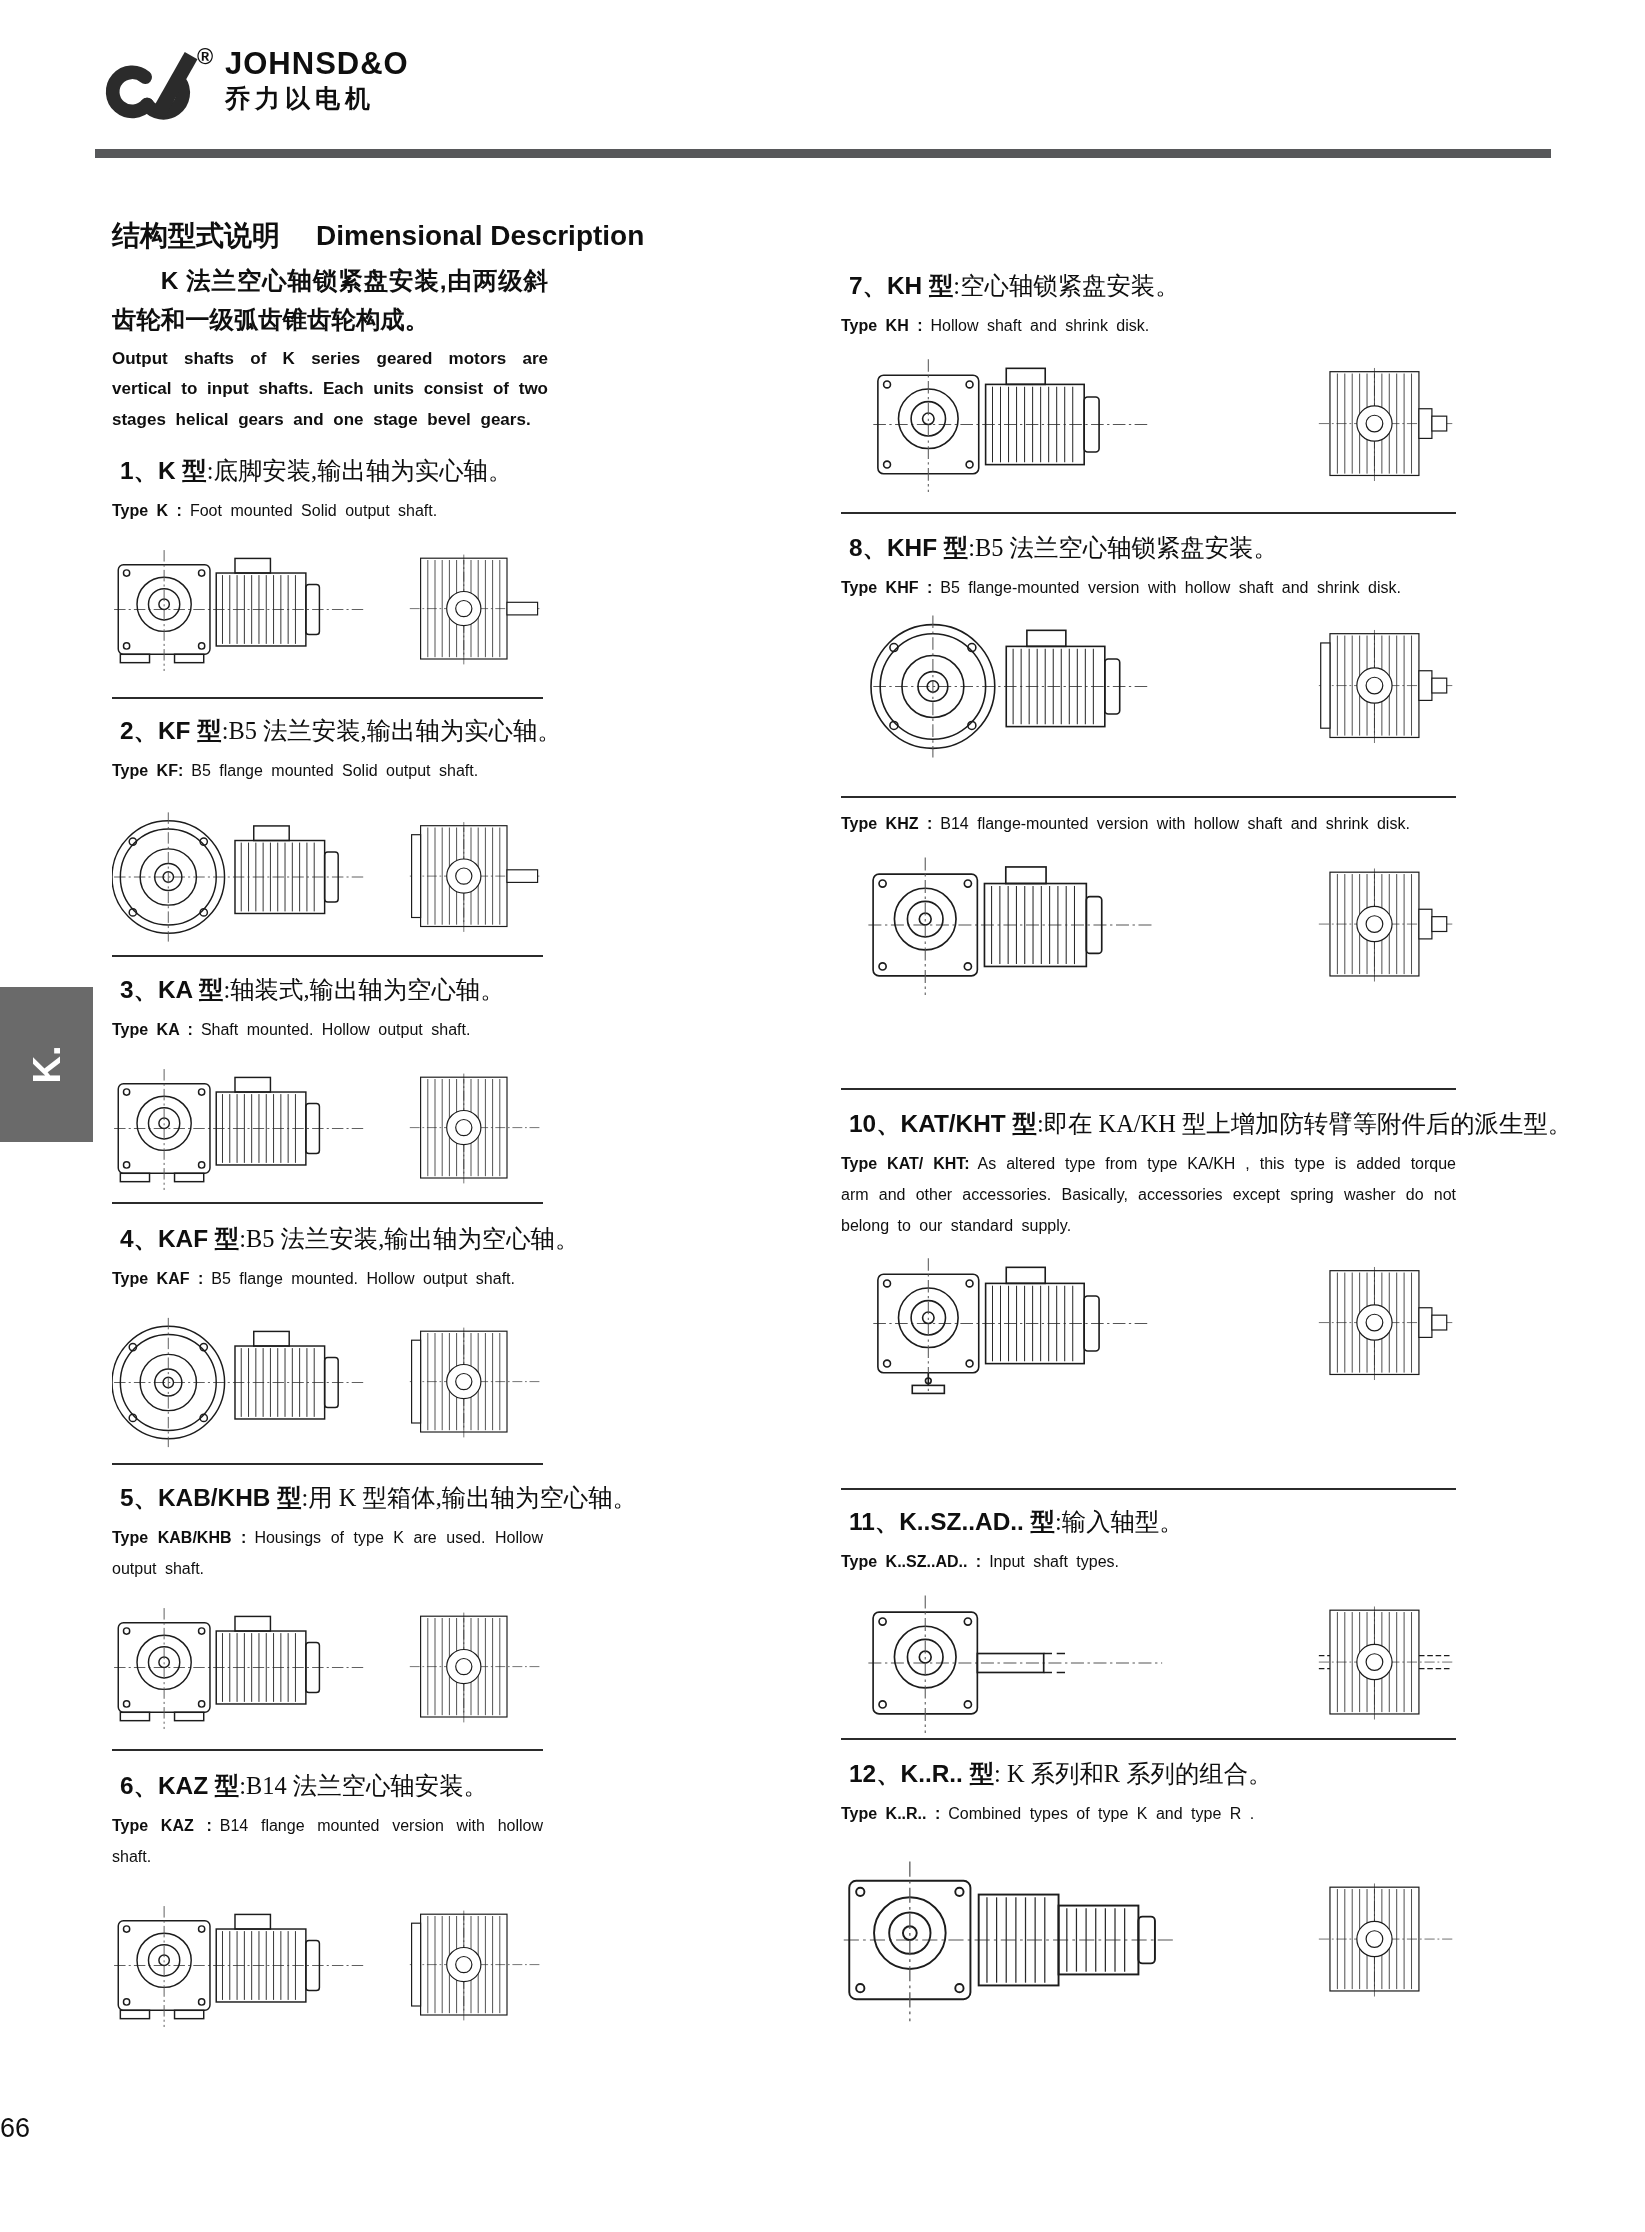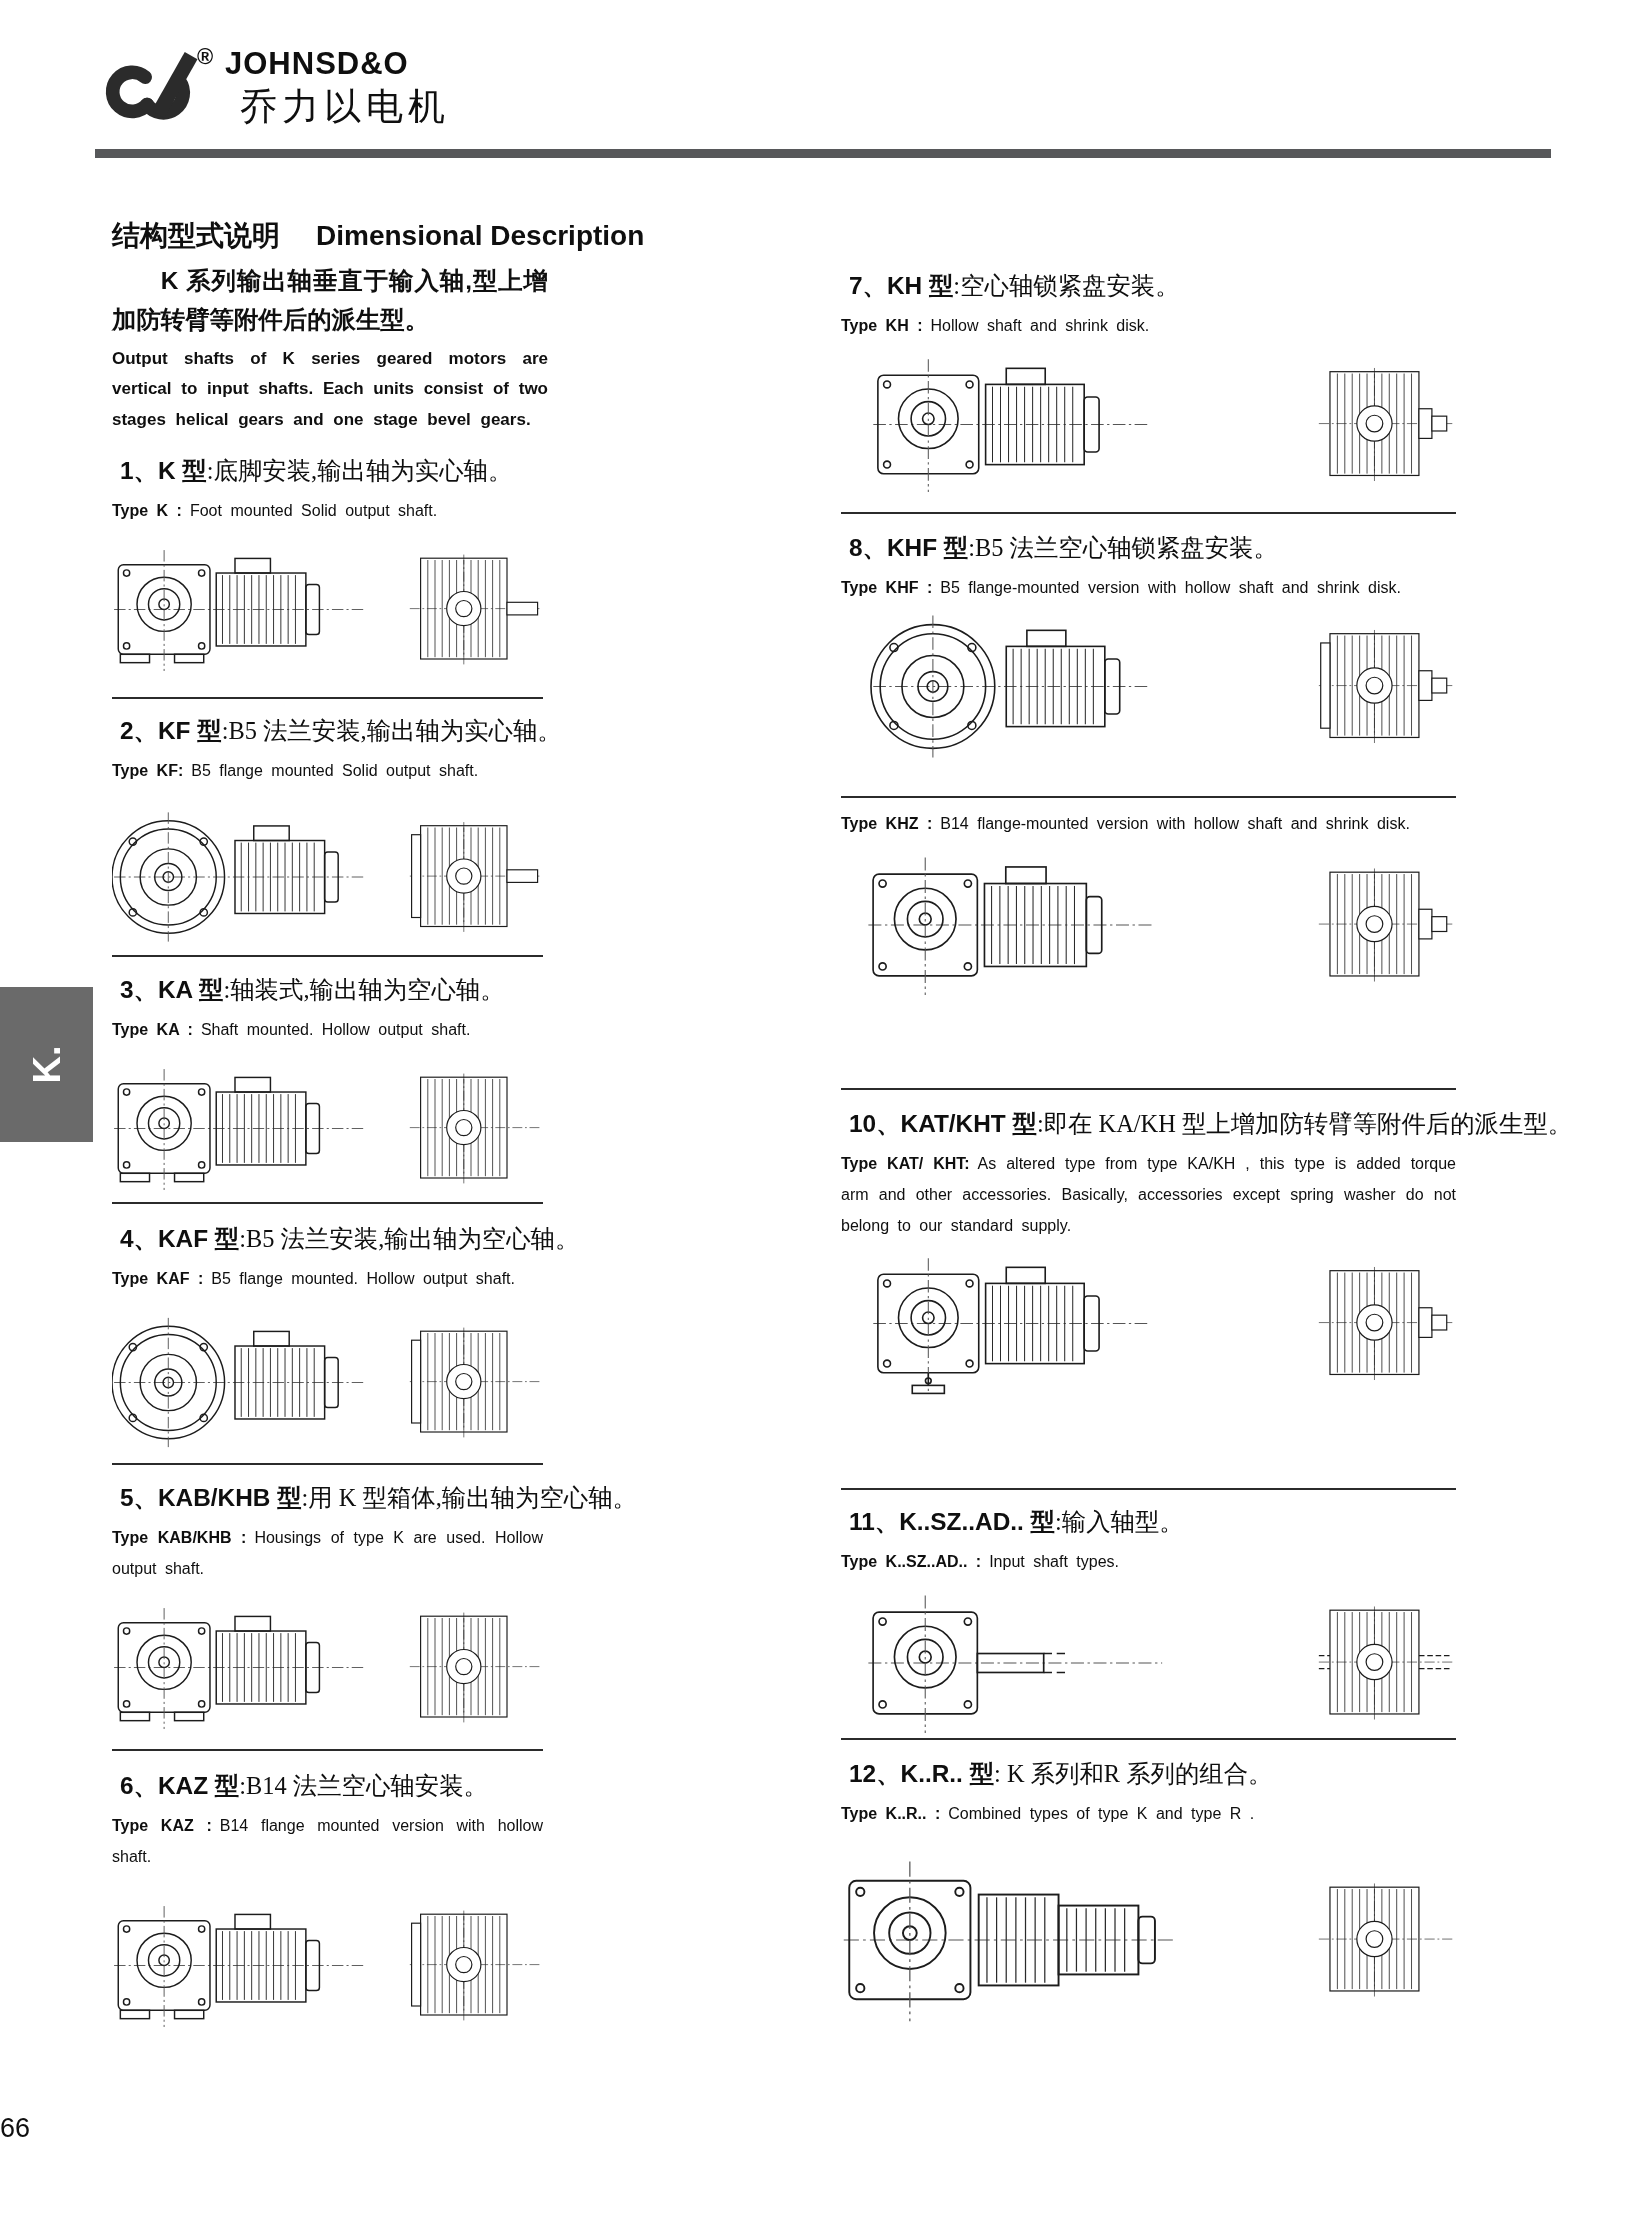--- a/index.html
+++ b/index.html
@@ -2,21 +2,21 @@
 <html><head>
 <meta charset="utf-8">
 <style>
   *{box-sizing:border-box}
   body{margin:0;background:#ddd}
   #page{position:relative;width:1646px;height:2233px;background:#fff;overflow:hidden;
         font-family:"Liberation Sans",sans-serif;color:#0f0f0f}
   #logo-swoosh{position:absolute;left:103px;top:40px}
   #brand-reg{position:absolute;left:197px;top:44px;font-size:22px;font-weight:bold}
   #brand-en{position:absolute;left:225px;top:46px;font-size:31px;font-weight:bold;letter-spacing:1px}
-  #brand-cn{position:absolute;left:240px;top:82px;font-size:37px;font-weight:normal;letter-spacing:5px}
+  #brand-cn{position:absolute;left:225px;top:82px;font-size:25px;font-weight:bold;letter-spacing:5px}
   #hdr-rule{position:absolute;left:95px;top:149px;width:1456px;height:9px;background:#57585a}
   #side-tab{position:absolute;left:0;top:987px;width:93px;height:155px;background:#6a6a6a;
             display:flex;align-items:center;justify-content:center}
   #side-tab span{transform:rotate(-90deg);color:#fff;font-weight:bold;font-size:38px}
   #page-title{position:absolute;left:112px;top:217px;font-size:28px;font-weight:bold;white-space:nowrap}
   #page-title .en{margin-left:36px}
   #intro{position:absolute;left:112px;top:261px;width:436px}
   #intro .cn{margin:0;font-size:24.4px;font-weight:bold;line-height:1.6;text-indent:2em;text-align:justify}
   #intro .en{margin:5px 0 0;font-size:17px;font-weight:bold;line-height:1.78;text-align:justify;word-spacing:5px}
   .item{position:absolute}
@@ -51,21 +51,21 @@
 
   <div id="side-tab">
     <span>K.</span>
   </div>
 
   <div id="page-title">
     <span class="cnT">结构型式说明</span><span class="en">Dimensional Description</span>
   </div>
 
   <div id="intro">
-    <p class="cn">K 系列输出轴垂直于输入轴,型上增加防转臂等附件后的派生型。</p>
+    <p class="cn">K 法兰空心轴锁紧盘安装,由两级斜齿轮和一级弧齿锥齿轮构成。</p>
     <p class="en">Output shafts of K series geared motors are vertical to input shafts.  Each units consist of two stages helical gears and one stage bevel gears.</p>
   </div>
 
   <div id="page-num">66</div>
 <div class="item" style="left: 112px; top: 446px; width: 431px;">
       <p class="cnline"><span class="b">1、K 型</span><span class="r">:底脚安装,输出轴为实心轴。</span></p>
       <p class="enline"><b>Type K :</b><span>Foot mounted Solid output shaft.</span></p>
       <div class="drawrow" style="height: 149px;">
         <svg class="draw" viewBox="0 0 260 130" width="271" height="149" preserveAspectRatio="xMidYMid meet">
           <g stroke="#1c1c1c" stroke-width="1.4" fill="none">

